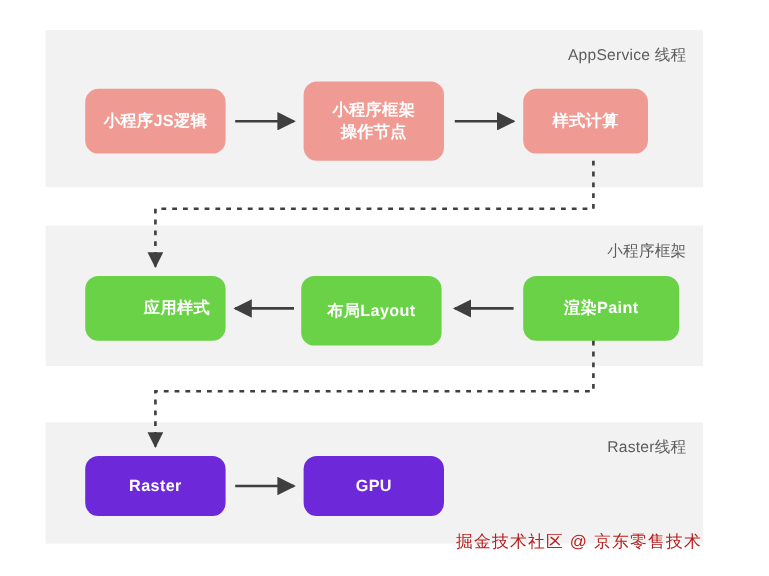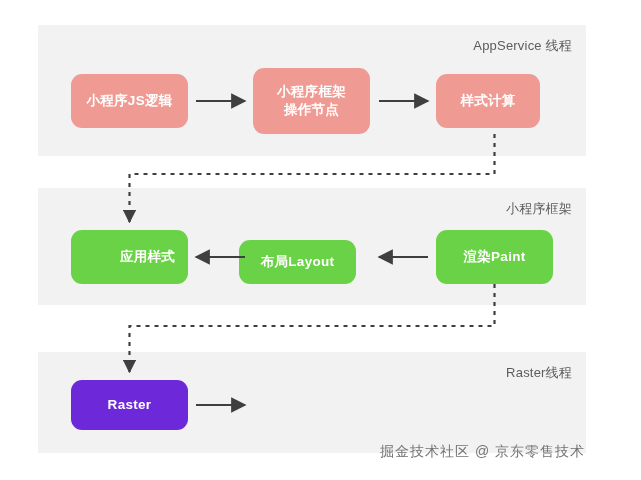--- a/index.html
+++ b/index.html
@@ -63,43 +63,43 @@
   .node.green { background: #6ad246; }
   .node.blue  { background: #6d28d9; }
 
   
   #node-js-logic  { left: 71px;  top: 74px; width: 117px; height: 54px; }
   #node-framework { left: 253px; top: 68px; width: 117px; height: 66px; }
   #node-style     { left: 436px; top: 74px; width: 104px; height: 54px; }
 
   
   #node-apply-style { left: 71px;  top: 230px; width: 117px; height: 54px; padding-left: 36px; }
-  #node-layout      { left: 239px; top: 230px; width: 117px; height: 44px; margin-top: 10px; }
-  #node-paint       { left: 436px; top: 230px; width: 117px; height: 54px; }
+  #node-layout      { left: 251px; top: 230px; width: 117px; height: 58px; }
+  #node-paint       { left: 436px; top: 230px; width: 130px; height: 54px; }
 
   
   #node-raster { left: 71px;  top: 380px; width: 117px; height: 50px; }
   #node-gpu    { left: 253px; top: 380px; width: 117px; height: 50px; }
 
   
   #connectors {
     position: absolute;
     left: 0; top: 0;
     width: 641px;
     height: 480px;
     pointer-events: none;
   }
 
   
   #watermark {
     position: absolute;
     left: 380px;
     top: 443px;
     font-size: 14px;
-    color: #737373;
+    color: #b91c1c;
     letter-spacing: 1px;
     white-space: nowrap;
     user-select: none;
   }
 </style>
 </head>
 <body>
 
 <div id="stage">
 
@@ -123,20 +123,21 @@
   <div class="node green" id="node-layout">布局Layout</div>
 
   <div class="node green" id="node-paint">渲染Paint</div>
 
   <div class="lane" id="lane-raster">
     <div class="lane-label">Raster线程</div>
   </div>
 
   <div class="node blue" id="node-raster">Raster</div>
 
+  <div class="node blue" id="node-gpu">GPU</div>
 
   <svg id="connectors" viewBox="0 0 641 480">
     <defs>
       <marker id="arrow-solid" viewBox="0 0 10 10" refX="9" refY="5" markerWidth="7" markerHeight="7" orient="auto-start-reverse">
         <path d="M 0 0 L 10 5 L 0 10 z" fill="#3f3f3f"></path>
       </marker>
       <marker id="arrow-dash" viewBox="0 0 10 10" refX="9" refY="5" markerWidth="6" markerHeight="6" orient="auto-start-reverse">
         <path d="M 0 0 L 10 5 L 0 10 z" fill="#3f3f3f"></path>
       </marker>
     </defs>

